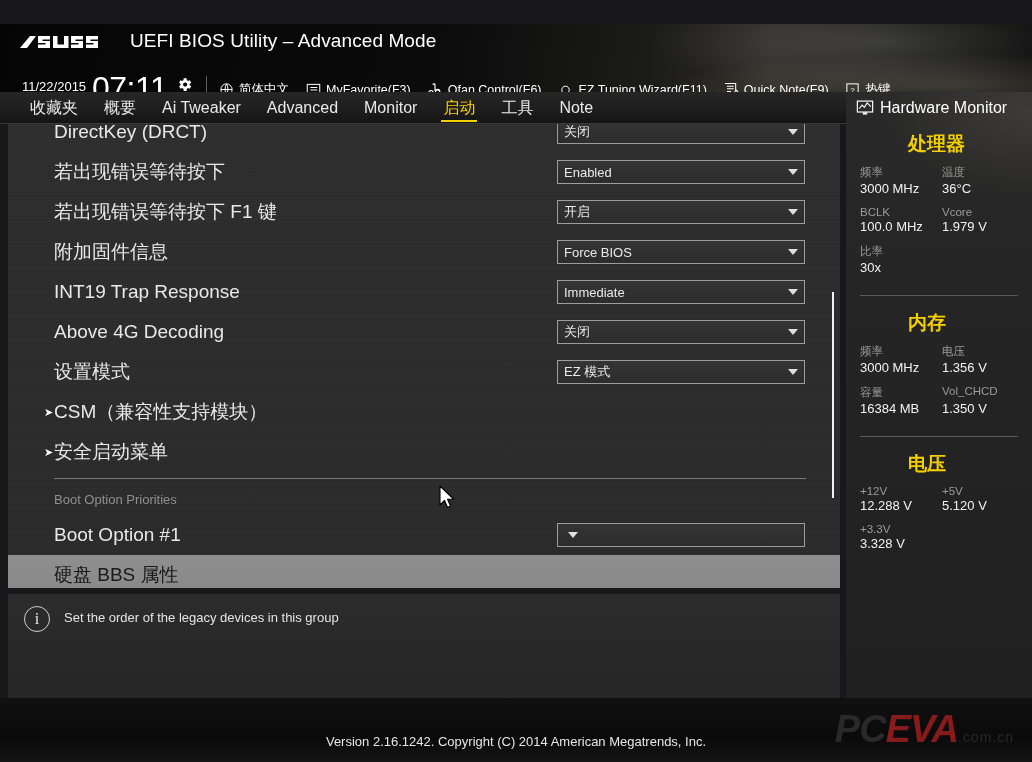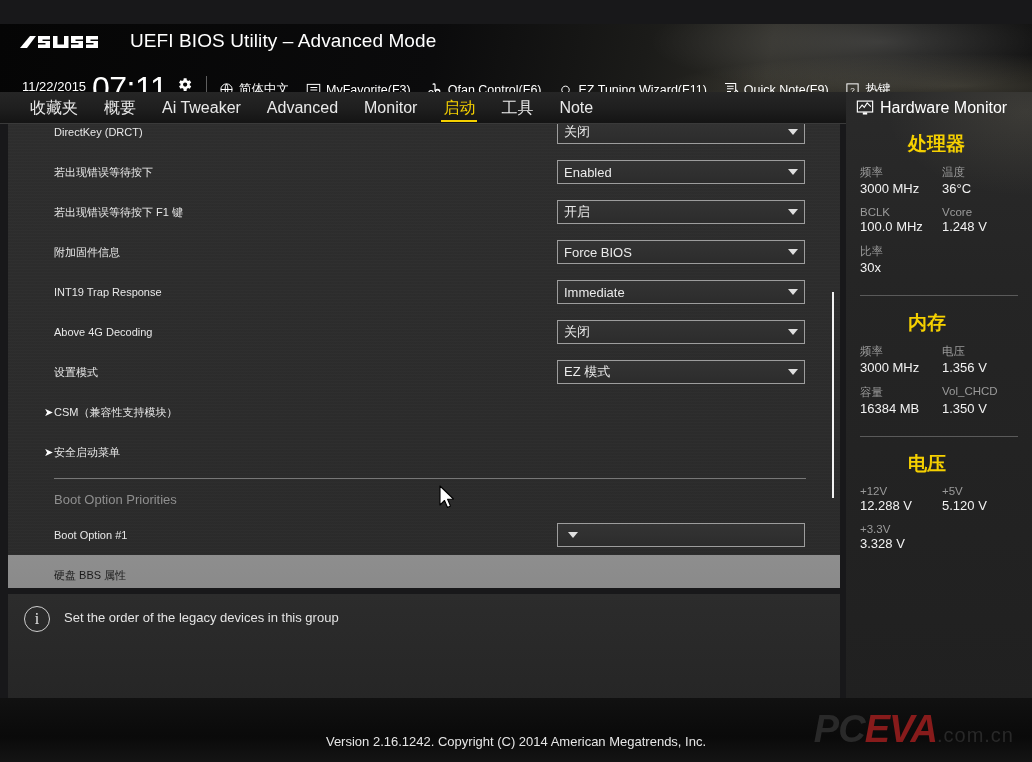--- a/index.html
+++ b/index.html
@@ -143,21 +143,21 @@
 
   .row {
     position: relative;
     height: 40px;
     display: flex; align-items: center;
     padding-left: 46px;
     cursor: pointer;
   }
   .row.partial { height: 28px; align-items: flex-start; }
   .row-label {
-    color: #e8e8e8; font-size: 11px; white-space: nowrap;
+    color: #e8e8e8; font-size: 19px; white-space: nowrap;
   }
   .row.header-lbl { height: 32px; cursor: default; }
   .row.header-lbl .row-label { color: #8f8f8f; font-size: 13px; }
   .row.selected {
     background: linear-gradient(180deg, #8e8e8e 0%, #898989 100%);
   }
   .row.selected .row-label { color: #1a1a1a; }
 
   .arrow-ico {
     position: absolute; left: 36px; top: 50%;
@@ -279,21 +279,21 @@
     font-size: 38px; font-weight: 700; letter-spacing: -1px;
     font-style: italic;
     pointer-events: none; user-select: none;
     opacity: 0.95;
   }
   .wm-p { color: #2b2b2b; }
   .wm-e { color: #8e1c1c; }
   .wm-v { color: #8e1c1c; }
   .wm-a { color: #8e1c1c; }
   .wm-dom {
-    font-size: 20px; font-style: normal; font-weight: 400;
+    font-size: 14px; font-style: normal; font-weight: 400;
     color: #2a2a2a; letter-spacing: 1px;
   }
 
   
   .cursor {
     position: absolute; left: 439px; top: 485px;
     pointer-events: none;
   }
 </style>
 </head>
@@ -521,21 +521,21 @@
       <div class="hw-head">处理器</div>
       <div class="hw-grid">
         <div class="hw-k">频率</div>
         <div class="hw-k">温度</div>
         <div class="hw-v">3000 MHz</div>
         <div class="hw-v">36°C</div>
 
         <div class="hw-k">BCLK</div>
         <div class="hw-k">Vcore</div>
         <div class="hw-v">100.0 MHz</div>
-        <div class="hw-v">1.248 V</div>
+        <div class="hw-v">1.979 V</div>
 
         <div class="hw-k">比率</div>
         <div class="hw-k"></div>
         <div class="hw-v">30x</div>
         <div class="hw-v"></div>
       </div>
     </div>
     <div class="hw-sep"></div>
 
     <div class="hw-section">

